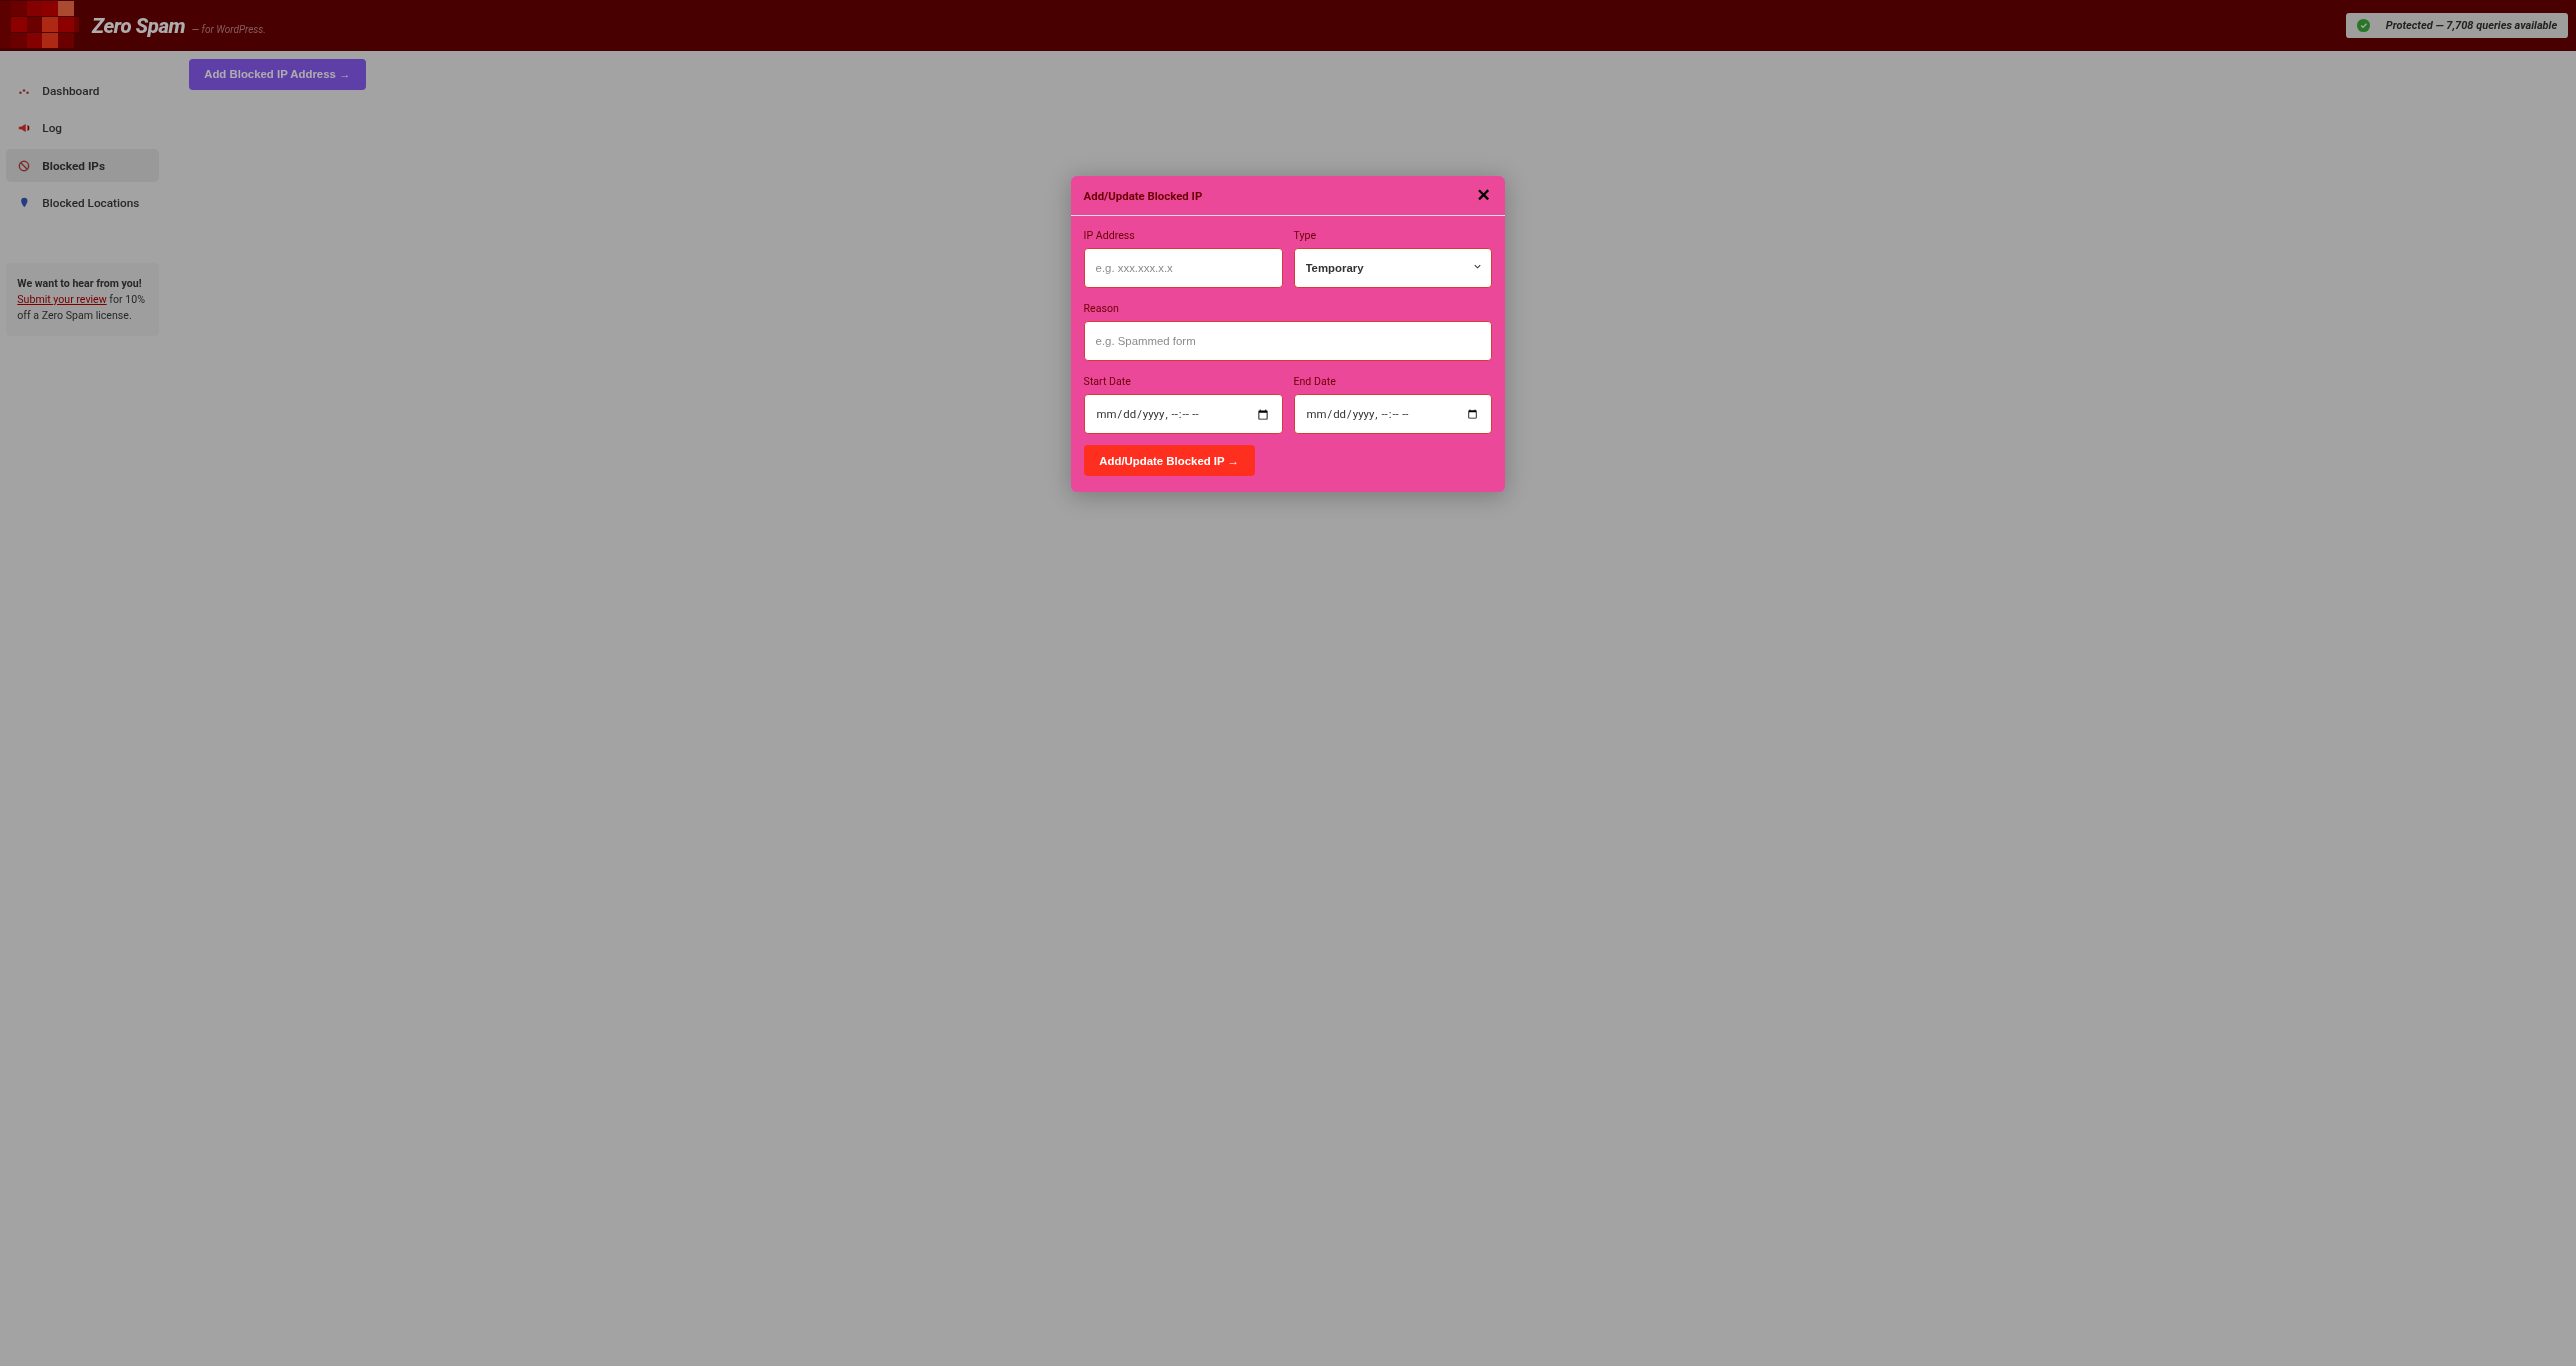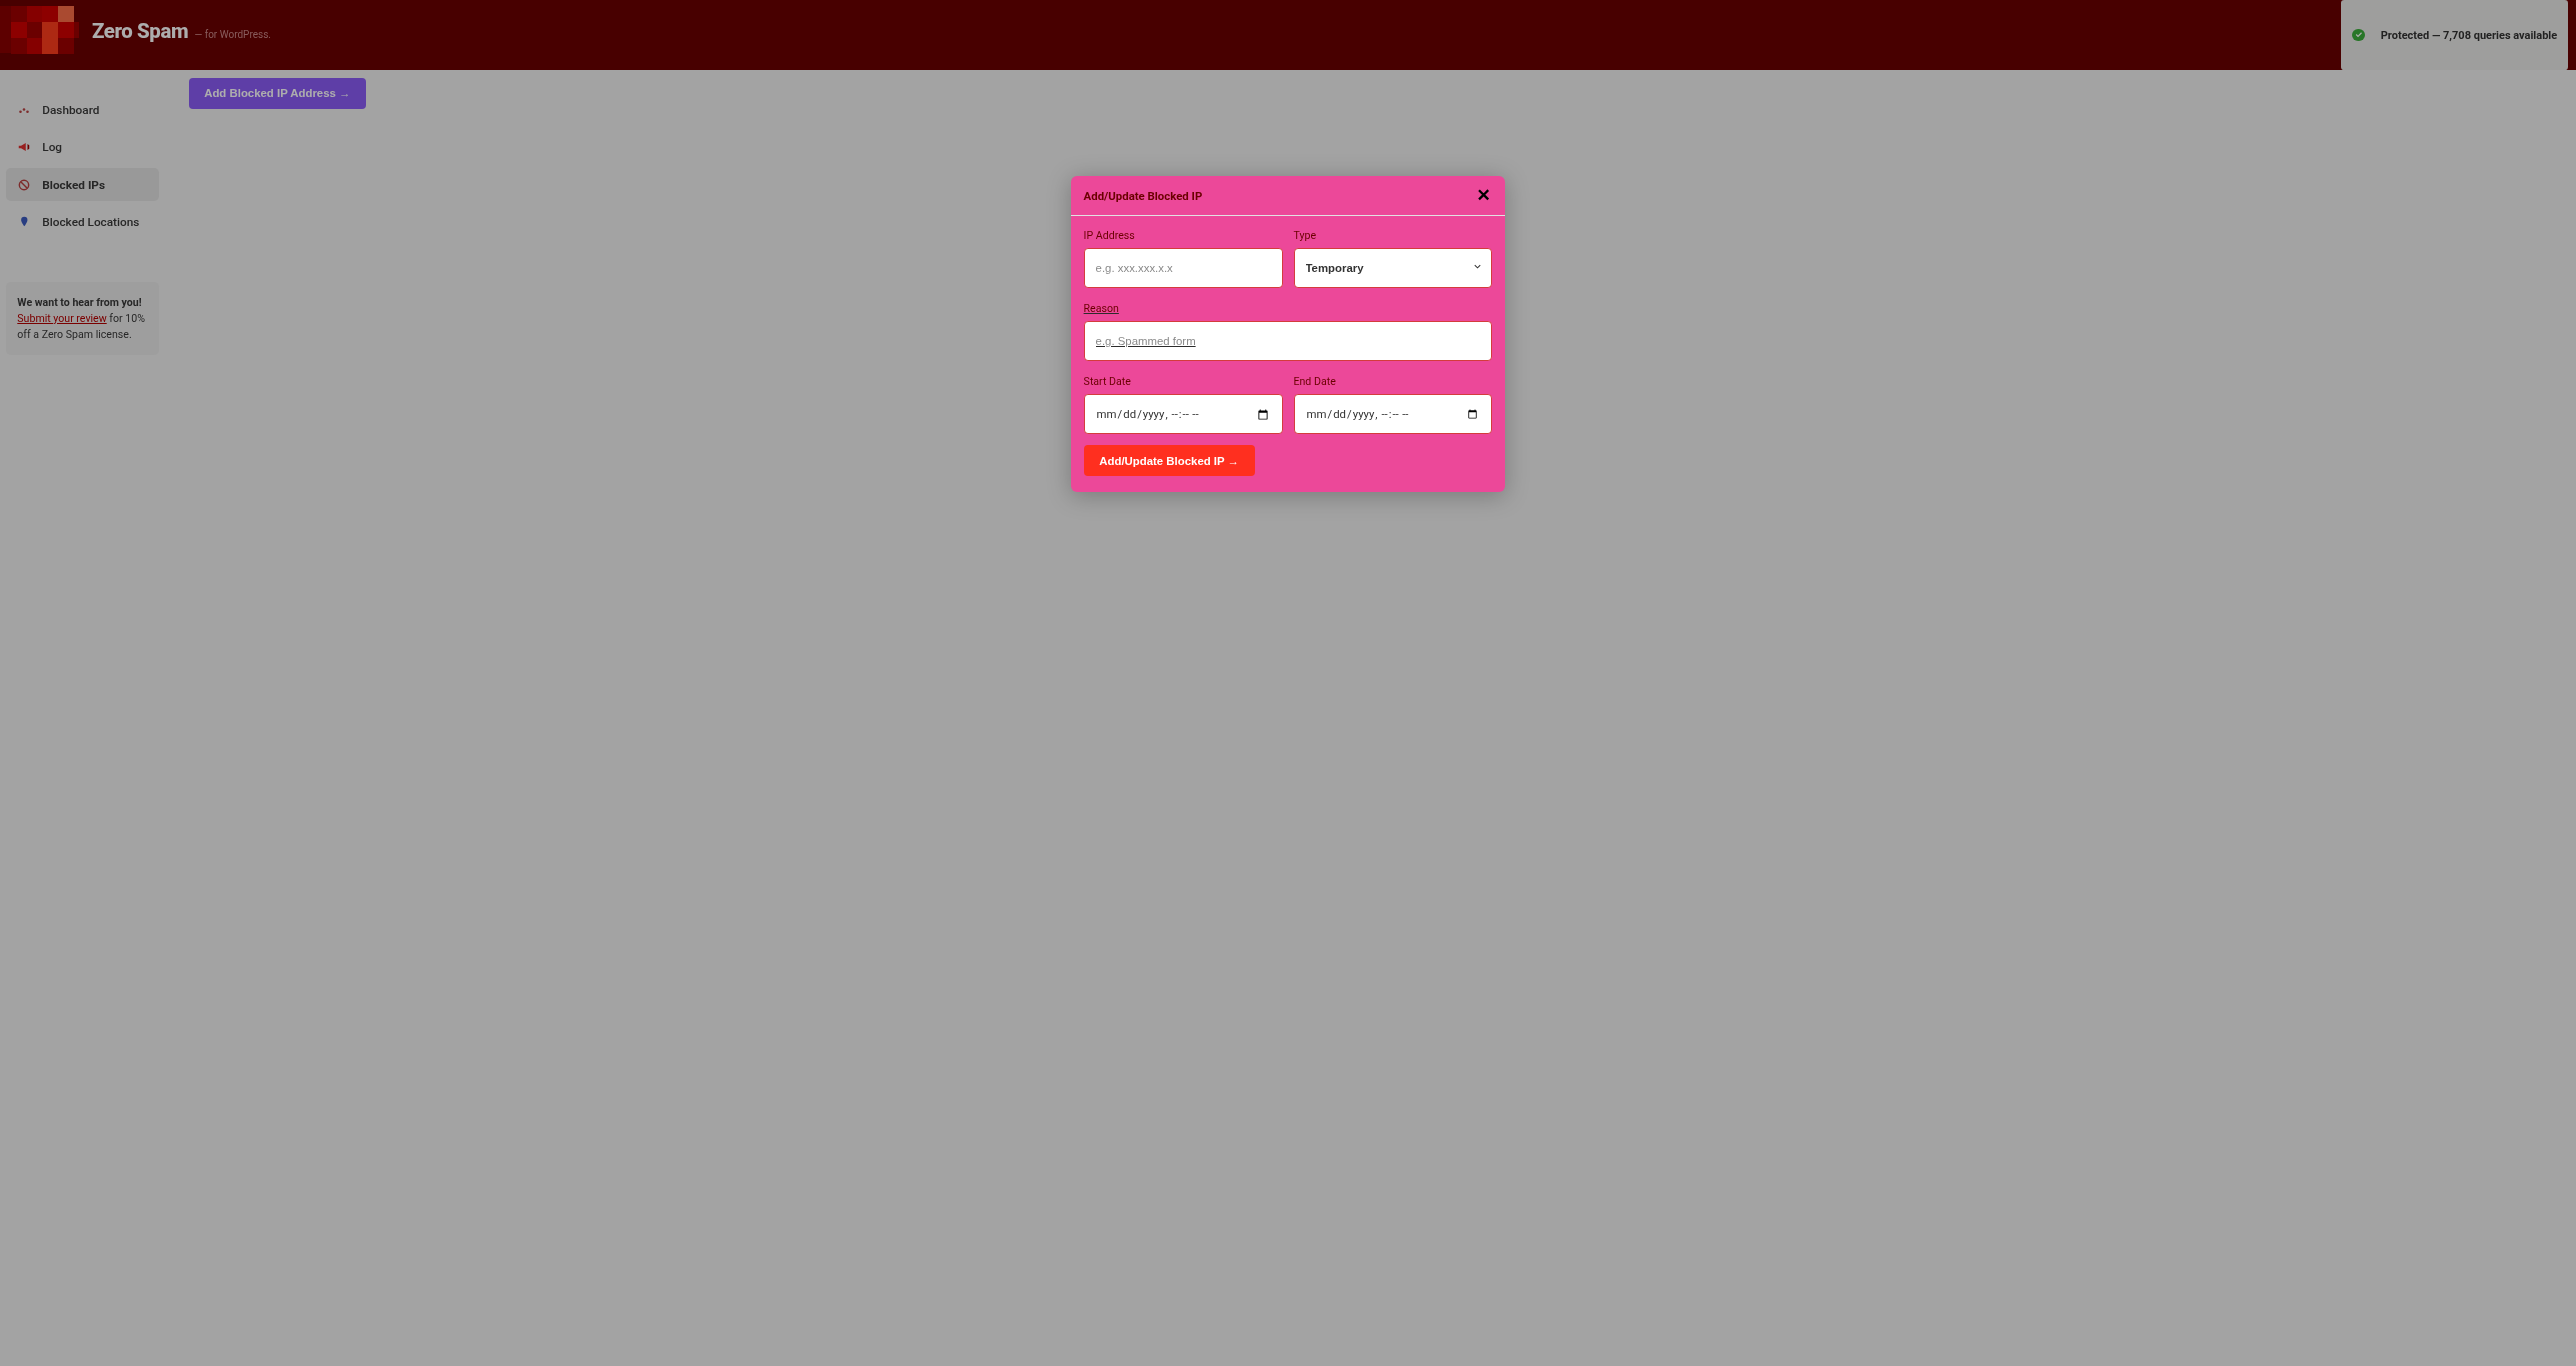--- a/index.html
+++ b/index.html
@@ -1,27 +1,29 @@
 <!DOCTYPE html>
 <html style="font-size:12.6px"><head>
 <meta charset="utf-8">
 <style>
 * { box-sizing: border-box; margin: 0; padding: 0; }
 html, body { width: 100%; height: 100%; font-family: -apple-system, BlinkMacSystemFont, "Segoe UI", Roboto, Helvetica, Arial, sans-serif; }
 body { background: #f0f0f0; color: #2c2c2c; font-size: 11px; position: relative; }
 
 
 .header {
-  height: 70px;
+  height: 51px;
   background: #6a0000;
   display: flex;
+  align-items: center;
   justify-content: space-between;
   padding-right: 7.8px;
   position: relative;
   overflow: hidden;
+  font-style: italic;
 }
 .header .logo-area { display: flex; align-items: center; gap: 14px; height: 62px; }
 .logo-mark { width: 78px; height: 62px; position: relative; }
 .logo-mark span { position: absolute; display: block; }
 .lm1 { left:42px; top:6.3px;  width:15.7px; height:15.7px; background:#d00000; }
 .lm2 { left:58px; top:6.3px;  width:15.7px; height:15.7px; background:#fb6d48; }
 .lm3 { left:11px; top:22px; width:15.7px; height:15.7px; background:#d00000; }
 .lm4 { left:27px; top:22px; width:15.7px; height:15.7px; background:#9e0000; }
 .lm5 { left:42px; top:22px; width:15.7px; height:15.7px; background:#ff3d1c; }
 .lm6 { left:58px; top:22px; width:15.7px; height:15.7px; background:#d00000; }
@@ -119,21 +121,21 @@
 .modal-header {
   display:flex; align-items:center; justify-content:space-between;
   padding:11px 12.6px;
   border-bottom:0.8px solid #e2e2e2;
 }
 .modal-title { font-size:11.4px; font-weight:700; color:#6a0000; }
 .modal-close { font-size:17px; line-height:1; cursor:pointer; color:#000; font-weight:700; padding:0 1.6px; }
 
 .modal-body { padding:12.6px 12.6px 15.7px 12.6px; display:flex; flex-direction:column; gap:14px; }
 .form-row { display:flex; gap:11px; }
-.form-row.full .form-group { flex:1;text-decoration:underline; }
+.form-row.full .form-group { flex:1; }
 .form-group { flex:1; display:flex; flex-direction:column; gap:6.3px; }
 .form-label { font-size:10.6px; color:#6a0000; font-weight:400; }
 .input, .select {
   border:0.8px solid #d43c3c;
   border-radius:3.9px;
   height:40px;
   padding:6px 11px;
   font-size:11.4px;
   color:#333;
   background:#fff;

